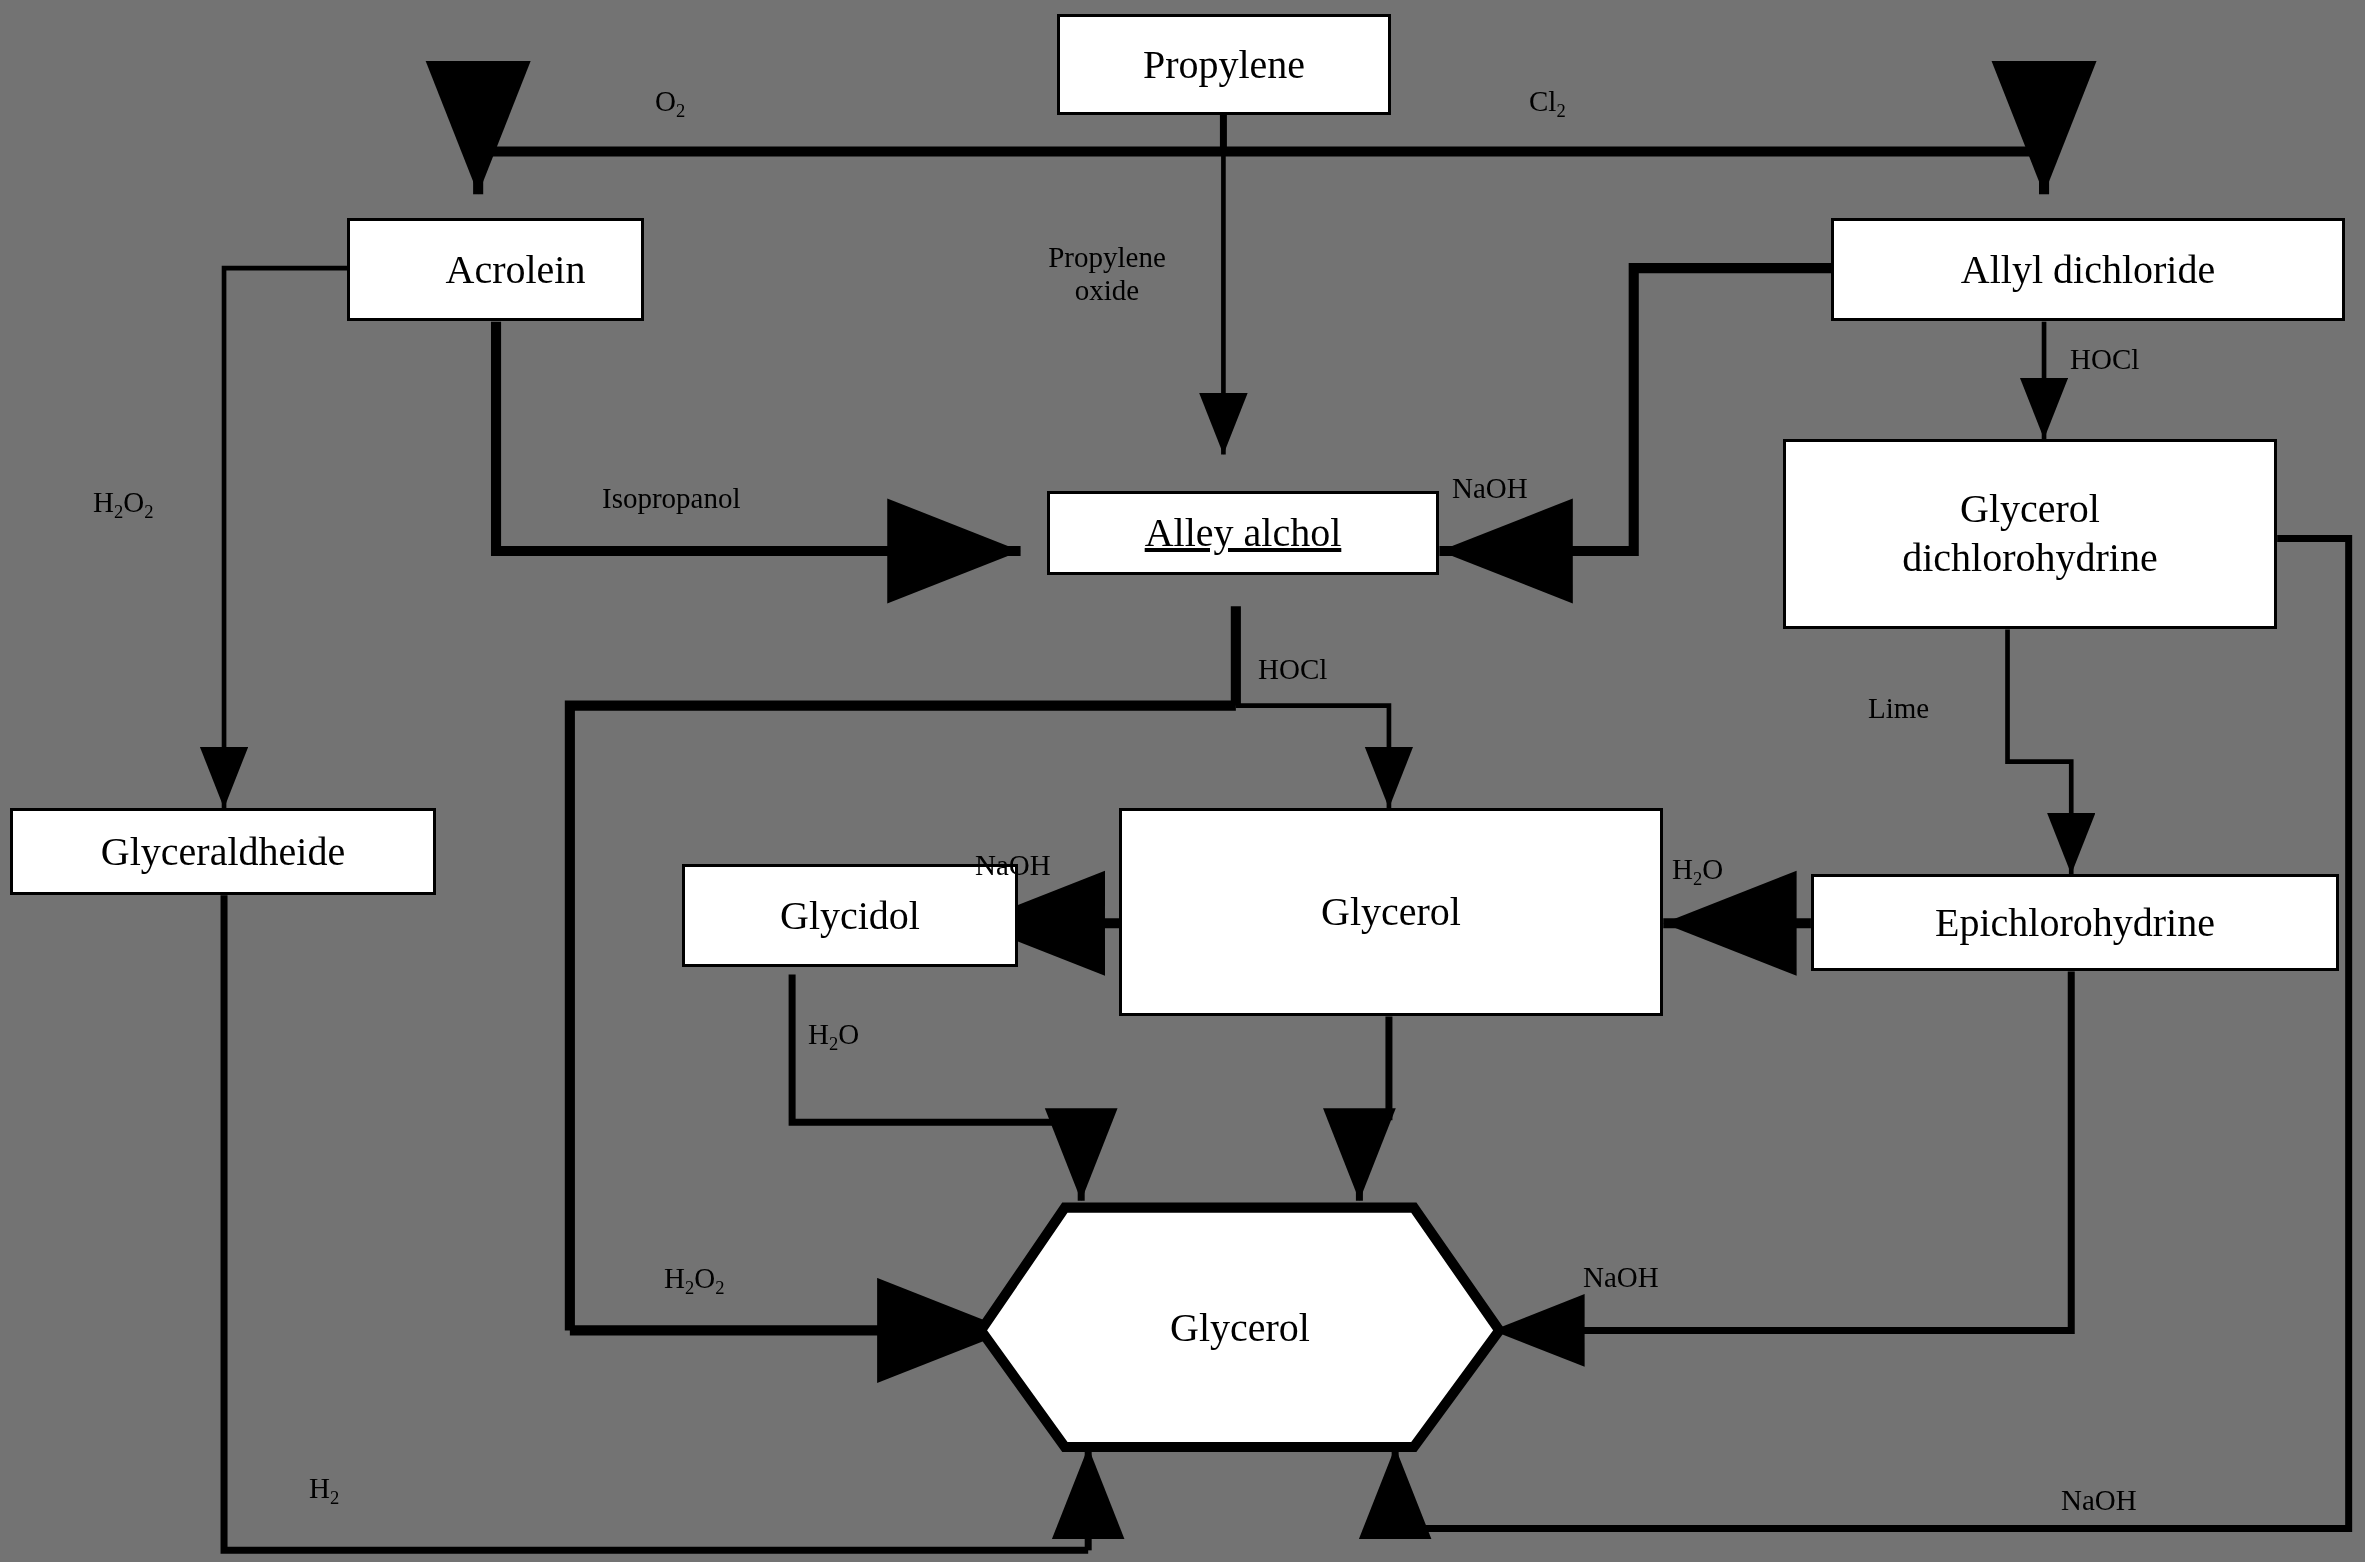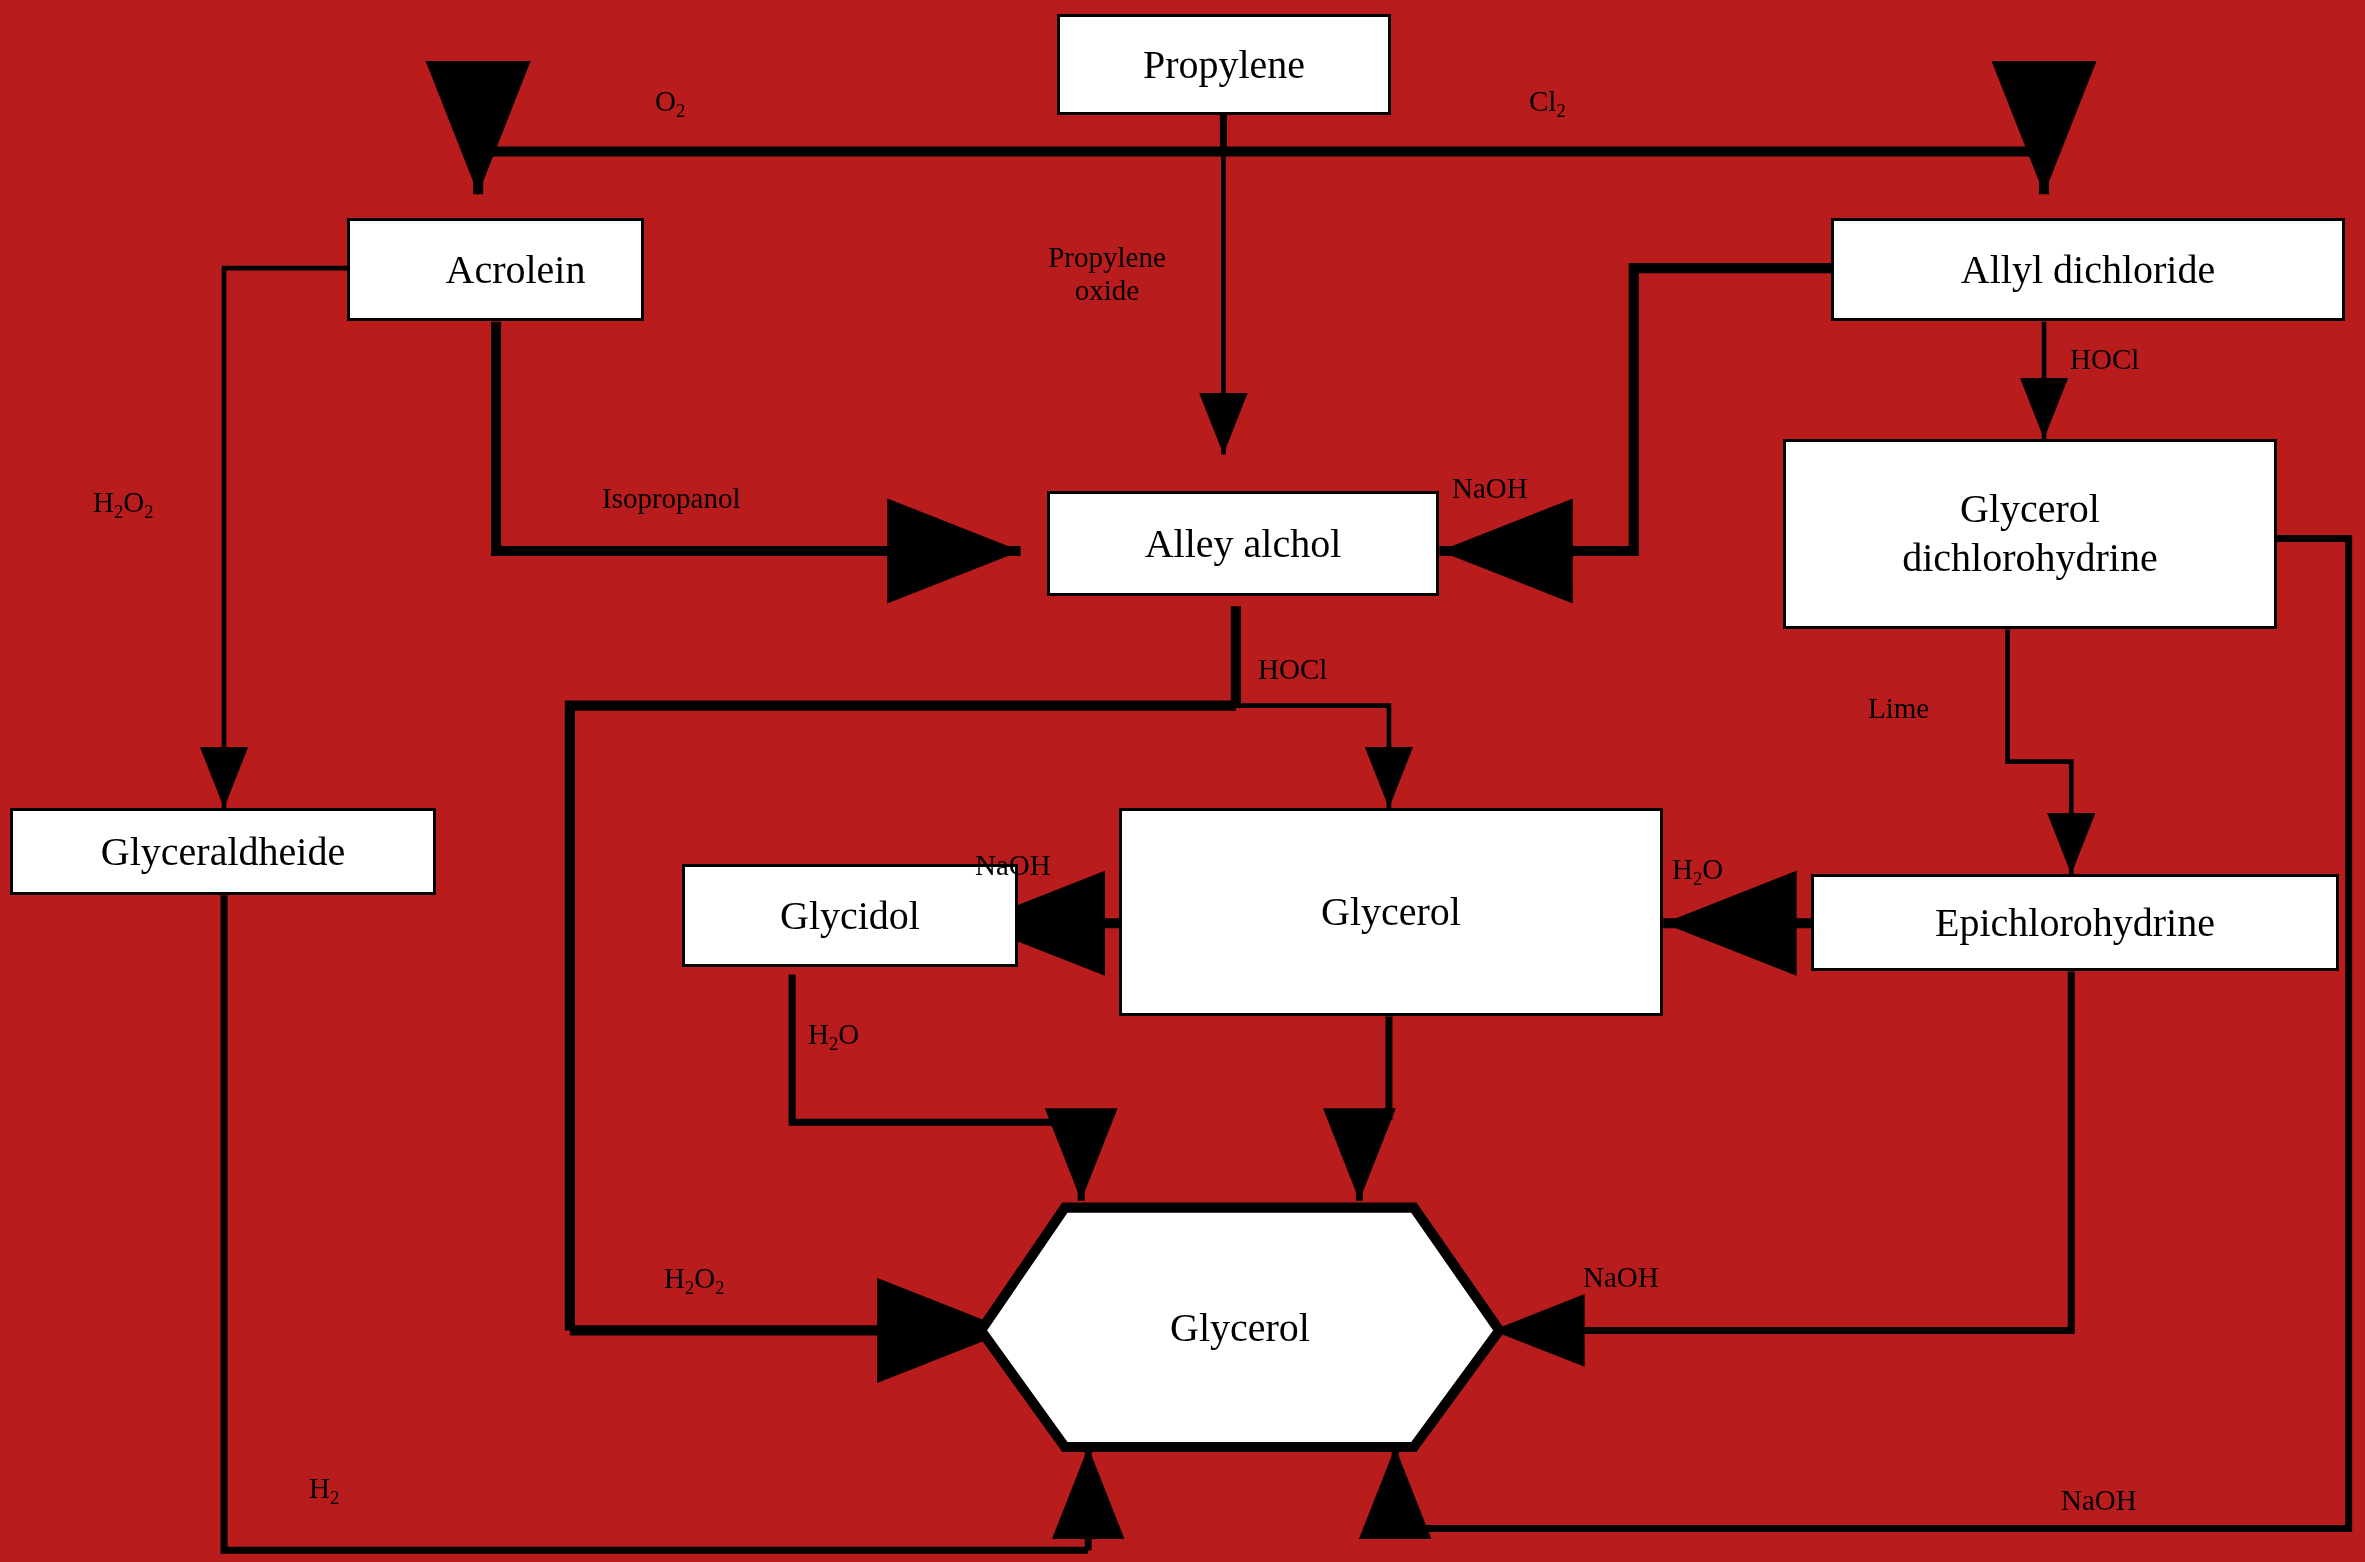--- a/index.html
+++ b/index.html
@@ -4,21 +4,21 @@
 <style>
   html, body {
     margin: 0;
     padding: 0;
     background: #ffffff;
   }
   #canvas {
     position: relative;
     width: 2366px;
     height: 1562px;
-    background: #b91c1c;
+    background: #737373;
     font-family: "Liberation Serif", "DejaVu Serif", serif;
     overflow: hidden;
   }
   #flow-svg {
     position: absolute;
     left: 0;
     top: 0;
     width: 2366px;
     height: 1562px;
   }
@@ -132,21 +132,21 @@
   </div>
 
   <div class="node-box" style="left:1831px; top:218px; width:514px; height:103px;">
     <span>Allyl dichloride</span>
   </div>
 
   <div class="node-box" style="left:10px; top:808px; width:426px; height:87px;">
     <span>Glyceraldheide</span>
   </div>
 
-  <div class="node-box" style="left:1047px; top:491px; width:392px; height:105px;">
+  <div class="node-box" style="left:1047px; top:491px; width:392px; height:84px;text-decoration:underline;">
     <span>Alley alchol</span>
   </div>
 
   <div class="node-box two-line" style="left:1783px; top:439px; width:494px; height:190px; flex-direction:column;">
     <span>Glycerol</span>
     <span>dichlorohydrine</span>
   </div>
 
   <div class="node-box" style="left:640px; top:864px; width:336px; height:103px;margin-left:42px;">
     <span>Glycidol</span>

